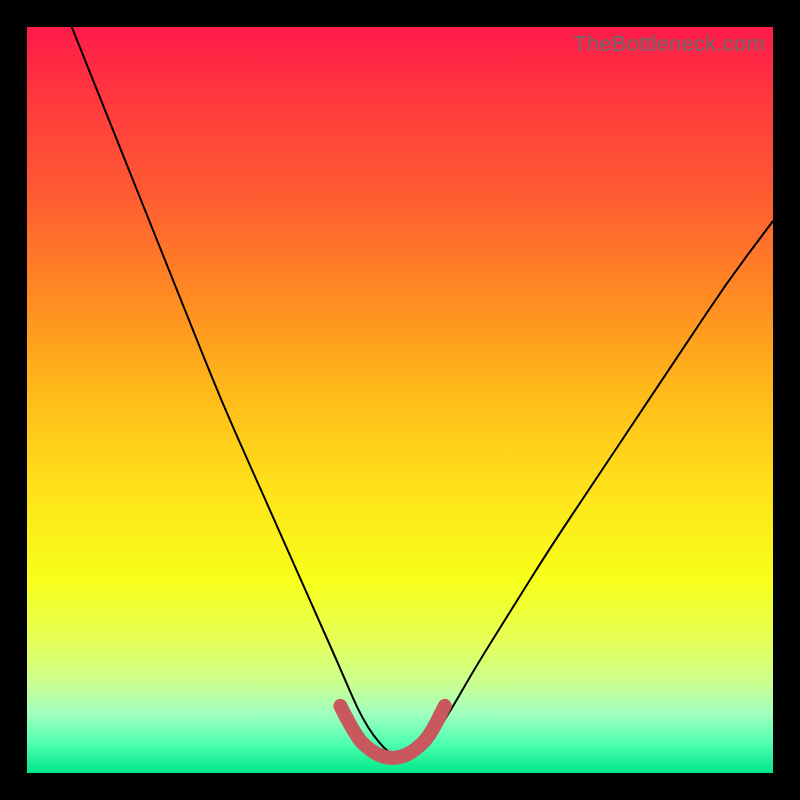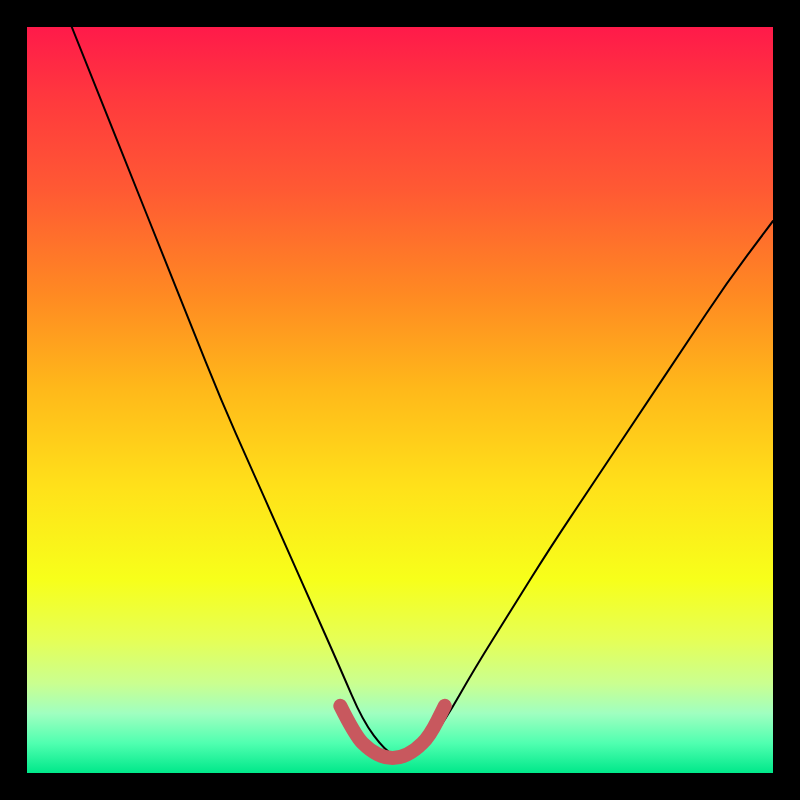--- a/index.html
+++ b/index.html
@@ -56,18 +56,19 @@
     top: 0;
     width: 746px;
     height: 746px;
   }
 </style>
 </head>
 <body>
 
 <div class="frame">
   <div class="plot-area">
+    <div class="watermark">TheBottleneck.com</div>
     <svg class="overlay" viewBox="0 0 746 746" preserveAspectRatio="none">
       <path id="curve-main" fill="none" stroke="#000000" stroke-width="2" stroke-linecap="round" stroke-linejoin="round" d="M 44.76 0 Q 74.60000000000001 74.60000000000002 89.52000000000001 111.89999999999998 Q 104.44000000000001 149.19999999999993 119.36000000000001 186.5 Q 134.28 223.80000000000007 149.2 261.1 Q 164.12 298.40000000000003 179.04000000000002 335.70000000000005 Q 193.96 373 208.88 406.57000000000005 Q 223.79999999999998 440.14000000000004 238.72 473.71000000000004 Q 253.64000000000001 507.28 268.56 540.8499999999999 Q 283.48 574.42 298.4 607.99 Q 313.32 641.56 324.51 667.67 Q 335.7 693.78 346.89 708.7 Q 358.08 723.62 365.53999999999996 727.35 Q 373 731.08 384.19 727.35 Q 395.38 723.62 406.57000000000005 708.7 Q 417.76000000000005 693.78 432.68 667.67 Q 447.59999999999997 641.56 466.25 611.72 Q 484.90000000000003 581.88 503.54999999999995 552.04 Q 522.1999999999999 522.2 544.5799999999999 488.63 Q 566.96 455.06 589.3399999999999 421.49 Q 611.7199999999999 387.92 634.0999999999999 354.35 Q 656.48 320.78000000000003 678.86 287.21000000000004 Q 701.24 253.64 723.62 223.8 L 746 193.96000000000004"></path>
       <path id="curve-zone" fill="none" stroke="#c8585e" stroke-width="14" stroke-linecap="round" stroke-linejoin="round" d="M 313.32 678.86 Q 328.24 708.7 335.70000000000005 716.1600000000001 Q 343.16 723.62 350.62 727.35 Q 358.08 731.08 365.53999999999996 731.08 Q 373 731.08 380.46000000000004 727.35 Q 387.92 723.62 395.38 716.1600000000001 Q 402.84000000000003 708.7 410.30000000000007 693.78 L 417.76000000000005 678.86"></path>
     </svg>
   </div>
 </div>
 
 </body></html>

